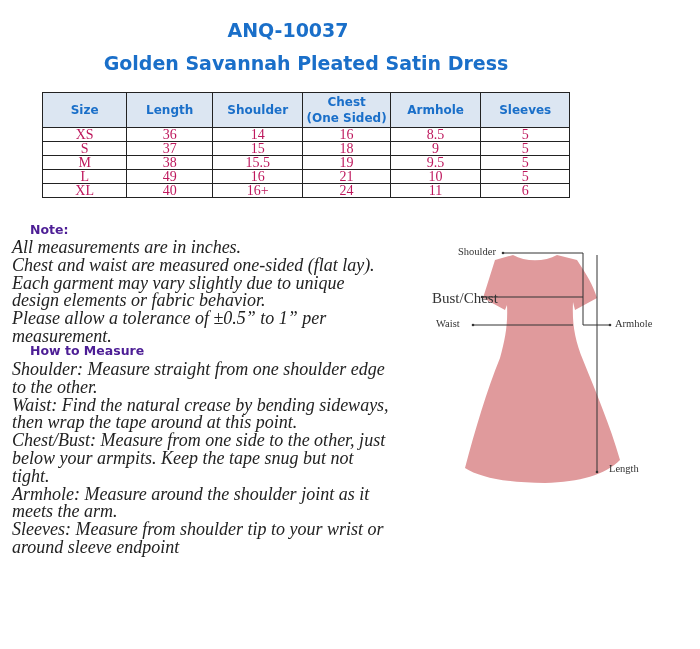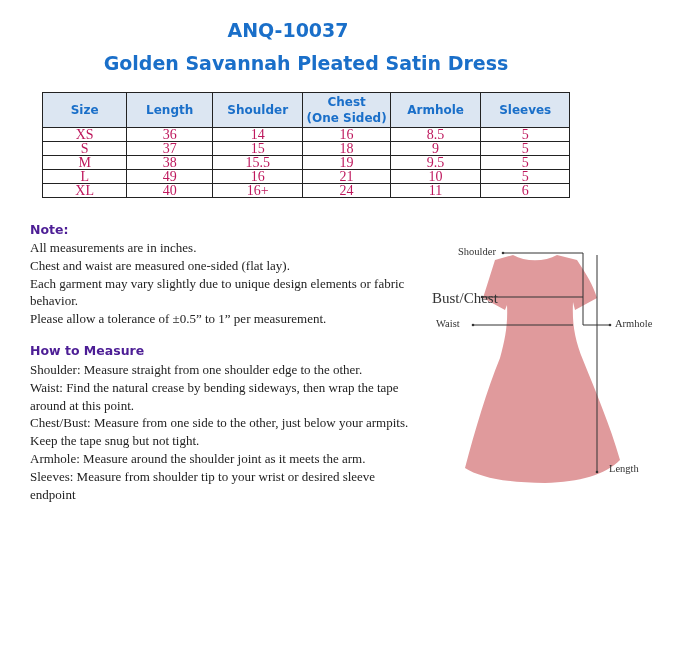--- a/index.html
+++ b/index.html
@@ -5,21 +5,21 @@
   html, body { margin: 0; padding: 0; background: #ffffff; }
   body { width: 700px; height: 649px; position: relative; overflow: hidden; font-family: "Liberation Serif", serif; }
   .title { position: absolute; left: 0; width: 576px; text-align: center; color: #1a6fc9; font-family: "DejaVu Sans", sans-serif; font-weight: bold; }
   .title.code { top: 19px; font-size: 19px; }
   .title.name { top: 52px; font-size: 19px; margin-left: 18px; }
   table.size-table { position: absolute; left: 30px; top: 92px; width: 528px; border-collapse: collapse; font-size: 13px; margin-left: 12px; }
   table.size-table th, table.size-table td { border: 1px solid #222; text-align: center; padding: 0; }
   table.size-table th { background: #dce6f2; color: #1a6fc9; font-family: "DejaVu Sans", sans-serif; font-weight: bold; font-size: 12px; height: 34px; line-height: 16px; }
   table.size-table td { height: 13px; line-height: 13px; color: #be185d; font-family: "Liberation Serif", serif; font-size: 14px; }
   .section-head { position: absolute; left: 30px; color: #4c1d95; font-family: "DejaVu Sans", sans-serif; font-weight: bold; font-size: 12.5px; }
-  .text-block { position: absolute; left: 30px; width: 380px; font-size: 13px; line-height: 17.8px; color: #222; }
+  .text-block { position: absolute; left: 12px; width: 380px; font-size: 18px; line-height: 17.8px; color: #222; font-style: italic; }
   .text-block div { white-space: normal; }
   .diagram { position: absolute; left: 425px; top: 240px; width: 245px; height: 250px; }
   .dlabel { position: absolute; font-family: "Liberation Serif", serif; font-size: 10.5px; color: #333; }
 </style>
 </head>
 <body>
 
 <div class="title code">ANQ-10037</div>
 <div class="title name">Golden Savannah Pleated Satin Dress</div>
 
@@ -96,21 +96,21 @@
   <div>Each garment may vary slightly due to unique design elements or fabric behavior.</div>
   <div>Please allow a tolerance of ±0.5” to 1” per measurement.</div>
 </div>
 
 <div class="section-head" style="top:343px;">How to Measure</div>
 <div class="text-block" style="top:361px;">
   <div>Shoulder: Measure straight from one shoulder edge to the other.</div>
   <div>Waist: Find the natural crease by bending sideways, then wrap the tape around at this point.</div>
   <div>Chest/Bust: Measure from one side to the other, just below your armpits. Keep the tape snug but not tight.</div>
   <div>Armhole: Measure around the shoulder joint as it meets the arm.</div>
-  <div>Sleeves: Measure from shoulder tip to your wrist or desired sleeve endpoint</div>
+  <div>Sleeves: Measure from shoulder tip to your wrist or around sleeve endpoint</div>
 </div>
 
 <div class="diagram">
   <svg width="245" height="250" viewBox="0 0 245 250">
 
     <path fill="#e09a9c" d="M88,15 C100,22 120,22 132,15 L152,20 C162,35 168,45 172,58 L150,70 L148,62
          C147,85 150,100 158,120 C170,150 185,185 195,220
          C180,235 155,242 120,243 C85,243 55,238 40,228
          C50,190 62,150 75,118 C80,100 83,85 82,65
          L80,70 L58,58 C62,45 66,33 70,20 Z"></path>

